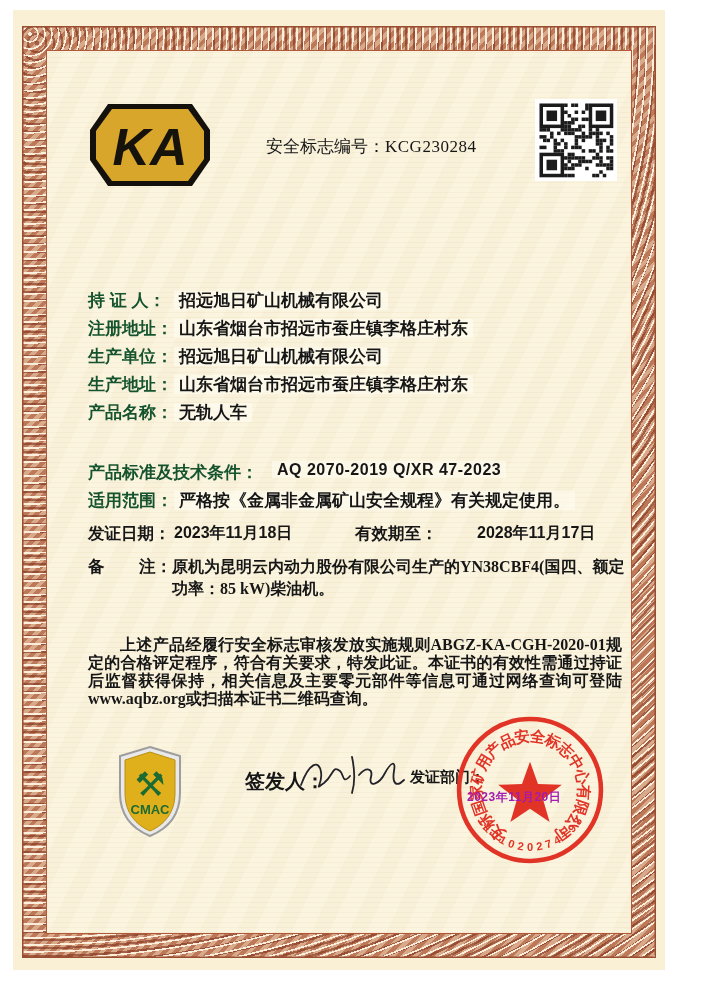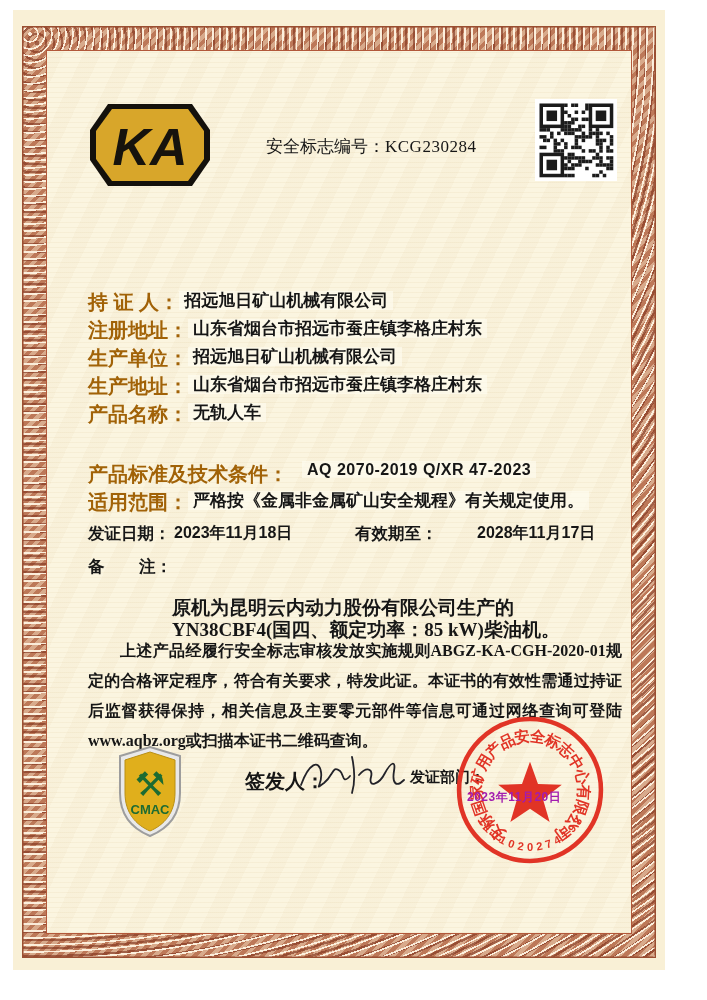--- a/index.html
+++ b/index.html
@@ -21,36 +21,36 @@
     border:1px solid #b2583a;}
   .abs{position:absolute;}
   .ka-logo{left:88px;top:102px;width:124px;height:86px;}
   .cert-line{left:266px;top:135px;font-size:17px;white-space:nowrap;}
   .cert-line .no{letter-spacing:.5px;}
   .qr{left:535px;top:96px;width:82px;height:88px;}
   .title{left:0;right:0;top:204px;text-align:center;font-size:37px;font-weight:bold;
          letter-spacing:2px;font-family:"Liberation Serif", serif;}
   .row{left:88px;right:58px;height:24px;white-space:nowrap;}
   .lbl{display:inline-block;min-width:86px;font-family:"Liberation Sans", sans-serif;
-       font-weight:bold;font-size:20px;color:#a16207;vertical-align:top;}
+       font-weight:bold;font-size:17px;color:#14532d;vertical-align:top;}
   .lbl.wide{min-width:0;}
   .val{font-size:17px;font-weight:600;background:rgba(255,253,242,.6);padding:0 5px;}
   .val.strong{font-family:"Liberation Sans", sans-serif;font-weight:bold;font-size:16px;letter-spacing:.5px;}
   .r1{top:289px}.r2{top:317px}.r3{top:345px}.r4{top:373px}.r5{top:401px}.r6{top:429px}
   .r7{top:461px}.r8{top:489px}
   .r7 .val{margin-left:14px;}
   .dates{top:523px;left:88px;right:58px;white-space:nowrap;}
   .dates .lbl2{font-family:"Liberation Sans", sans-serif;font-weight:bold;font-size:16.5px;}
   .dates .dv{font-family:"Liberation Sans", sans-serif;font-weight:bold;font-size:16px;}
   .d-issue-l{position:absolute;left:0;} .d-issue-v{position:absolute;left:86px;}
   .d-valid-l{position:absolute;left:267px;} .d-valid-v{position:absolute;left:389px;}
   .remark-lbl{left:88px;top:556px;width:84px;display:flex;justify-content:space-between;
        font-family:"Liberation Sans", sans-serif;font-weight:bold;font-size:16.5px;}
-  .remark-txt{left:172px;top:556px;width:455px;font-size:19px;font-weight:bold;line-height:22px;margin-top:41px;}
-  .statement{left:88px;top:636px;width:534px;font-size:16px;font-weight:bold;line-height:30px;
+  .remark-txt{left:172px;top:556px;width:455px;font-size:16px;font-weight:bold;line-height:22px;}
+  .statement{left:88px;top:636px;width:534px;font-size:16px;font-weight:bold;line-height:18px;
        text-align:justify;text-indent:2em;}
   .cmac{left:114px;top:744px;width:72px;height:95px;}
   .signer-lbl{left:245px;top:768px;font-family:"Liberation Sans", sans-serif;font-weight:bold;font-size:20px;}
   .dept-lbl{left:410px;top:768px;font-family:"Liberation Sans", sans-serif;font-weight:bold;font-size:15px;}
   .sig{left:293px;top:747px;width:115px;height:52px;}
   .seal{left:454px;top:714px;width:152px;height:152px;opacity:.95;}
   .seal text{font-family:"Liberation Sans", sans-serif;}
   .stamp-date{left:467px;top:789px;font-family:"Liberation Sans", sans-serif;font-weight:bold;
        font-size:12px;color:#a21caf;letter-spacing:.5px;}
 </style>

